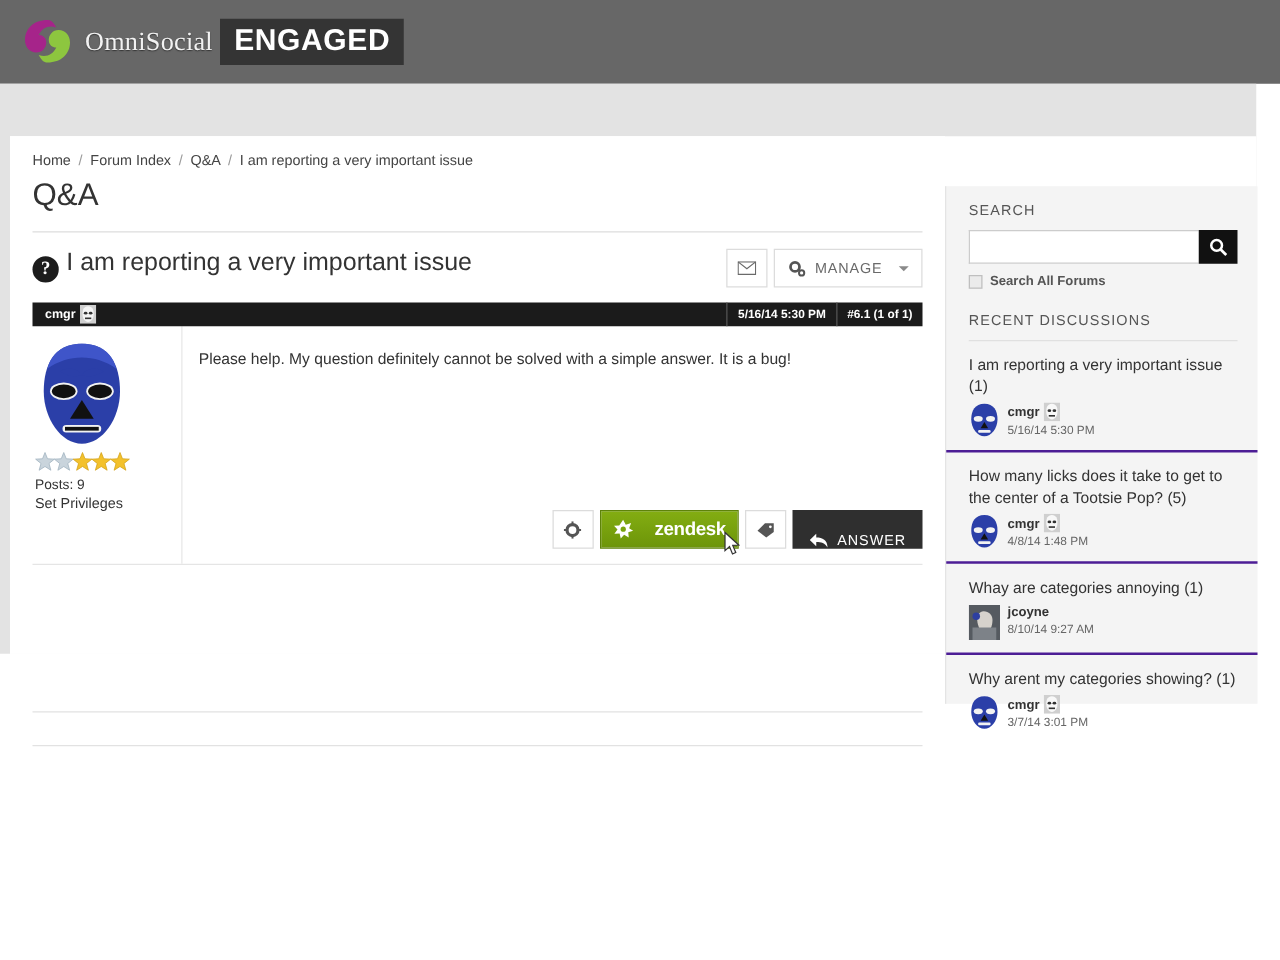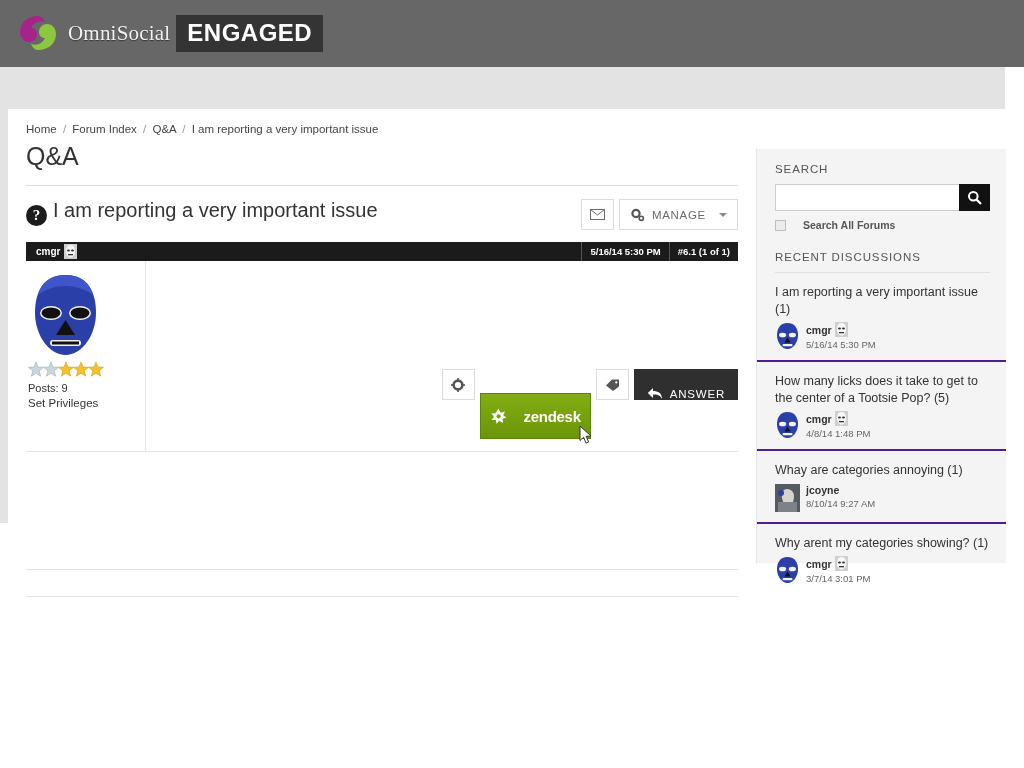--- a/index.html
+++ b/index.html
@@ -70,39 +70,39 @@
   .post-author{width:120px;padding:12px 0 0 2px;box-sizing:border-box;border-right:1px solid #e8e8e8;}
   .avatar-lg{width:75px;height:85px;}
   .stars{display:flex;margin-top:3px;}
   .post-count{font-size:11px;color:#333333;margin-top:4px;}
   .privileges{font-size:11.5px;color:#333333;margin-top:3px;}
   .post-content{flex:1;padding:17px 0 0 13px;position:relative;}
   .post-text{font-size:12.5px;color:#333333;line-height:1.5;}
   .post-actions{position:absolute;right:0px;bottom:12px;display:flex;align-items:stretch;gap:5px;}
   .act-sq{width:33px;height:31px;background:#ffffff;border:1px solid #dcdcdc;display:flex;align-items:center;justify-content:center;box-sizing:border-box;}
   .act-zendesk{
-    height:46px;padding:0 9px;display:flex;align-items:center;gap:17px;
+    height:31px;padding:0 9px;display:flex;align-items:center;gap:17px;
     background:linear-gradient(to bottom,#83ad12,#6d9509);
-    border:1px solid #5e8309;color:#ffffff;box-sizing:border-box;margin-top:24px;
+    border:1px solid #5e8309;color:#ffffff;box-sizing:border-box;
   }
   .zd-word{font-size:15px;font-weight:bold;letter-spacing:-.3px;}
   .act-answer{
     height:31px;padding:0 13px;display:flex;align-items:flex-end;gap:7px;
     background:#2f2f2f;color:#ffffff;font-size:11.5px;letter-spacing:.8px;box-sizing:border-box;
   }
   .rule-a{position:absolute;left:18px;top:460px;width:712px;height:1px;background:#e2e2e2;}
   .rule-b{position:absolute;left:18px;top:487px;width:712px;height:1px;background:#e2e2e2;}
 
   
   .sidebar{position:absolute;left:748px;top:16px;width:249px;height:414px;background:#f4f4f4;border-left:1px solid #e4e4e4;margin-top:24px;}
   .side-h{font-size:11.5px;color:#555555;letter-spacing:.9px;padding:14px 0 9px 18px;}
   .search-row{display:flex;margin:0 16px 0 18px;}
   .search-input{flex:1;height:27px;border:1px solid #cccccc;border-right:none;background:#ffffff;box-sizing:border-box;font-size:12px;padding:0 6px;color:#333333;outline:none;font-family:"Liberation Sans", sans-serif;}
   .search-btn{width:31px;height:27px;background:#111111;display:flex;align-items:center;justify-content:center;box-sizing:border-box;}
-  .search-all{display:flex;align-items:center;gap:17px;margin:8px 0 0 18px;text-align:right;}
+  .search-all{display:flex;align-items:center;gap:6px;margin:8px 0 0 18px;text-align:right;}
   .cbox{width:11px;height:11px;border:1px solid #bfbfbf;background:#ebebeb;box-sizing:border-box;}
   .search-all-lbl{font-size:10.5px;color:#555555;font-weight:bold;}
   .side-sep{height:1px;background:#e0e0e0;margin:10px 16px 0 18px;}
   .disc{padding:11px 16px 10px 18px;border-bottom:2px solid #4c1d95;}
   .disc:last-child{border-bottom:none;}
   .disc-title{font-size:12.5px;color:#333333;line-height:1.32;}
   .disc-meta{display:flex;align-items:flex-start;margin-top:5px;gap:6px;}
   .disc-avatar{width:25px;height:28px;flex:none;}
   .disc-name{font-size:10.5px;color:#333333;font-weight:bold;display:flex;align-items:center;gap:3px;}
   .disc-date{font-size:9.5px;color:#666666;margin-top:2px;}
@@ -211,20 +211,21 @@
                     <polygon points="53,1 55,6 60.5,6.3 56.2,9.8 57.7,15.2 53,12.2 48.3,15.2 49.8,9.8 45.5,6.3 51,6" fill="#f3c12c" stroke="#d2a017" stroke-width="0.6"></polygon>
                     <polygon points="68,1 70,6 75.5,6.3 71.2,9.8 72.7,15.2 68,12.2 63.3,15.2 64.8,9.8 60.5,6.3 66,6" fill="#f3c12c" stroke="#d2a017" stroke-width="0.6"></polygon>
                   </g>
                 </svg>
               </div>
               <div class="post-count">Posts: 9</div>
               <div class="privileges">Set Privileges</div>
             </div>
 
             <div class="post-content">
+              <div class="post-text">Please help. My question definitely cannot be solved with a simple answer. It is a bug!</div>
 
               <div class="post-actions">
                 <div class="act-sq">
                   <svg width="14" height="14" viewBox="0 0 14 14">
                     <circle cx="7" cy="7" r="4.4" fill="none" stroke="#555555" stroke-width="2.6"></circle>
                     <circle cx="7" cy="7" r="1.4" fill="#ffffff"></circle>
                     <rect x="6.2" y="0" width="1.6" height="3" fill="#555555"></rect>
                     <rect x="6.2" y="11" width="1.6" height="3" fill="#555555"></rect>
                     <rect x="0" y="6.2" width="3" height="1.6" fill="#555555"></rect>
                     <rect x="11" y="6.2" width="3" height="1.6" fill="#555555"></rect>

